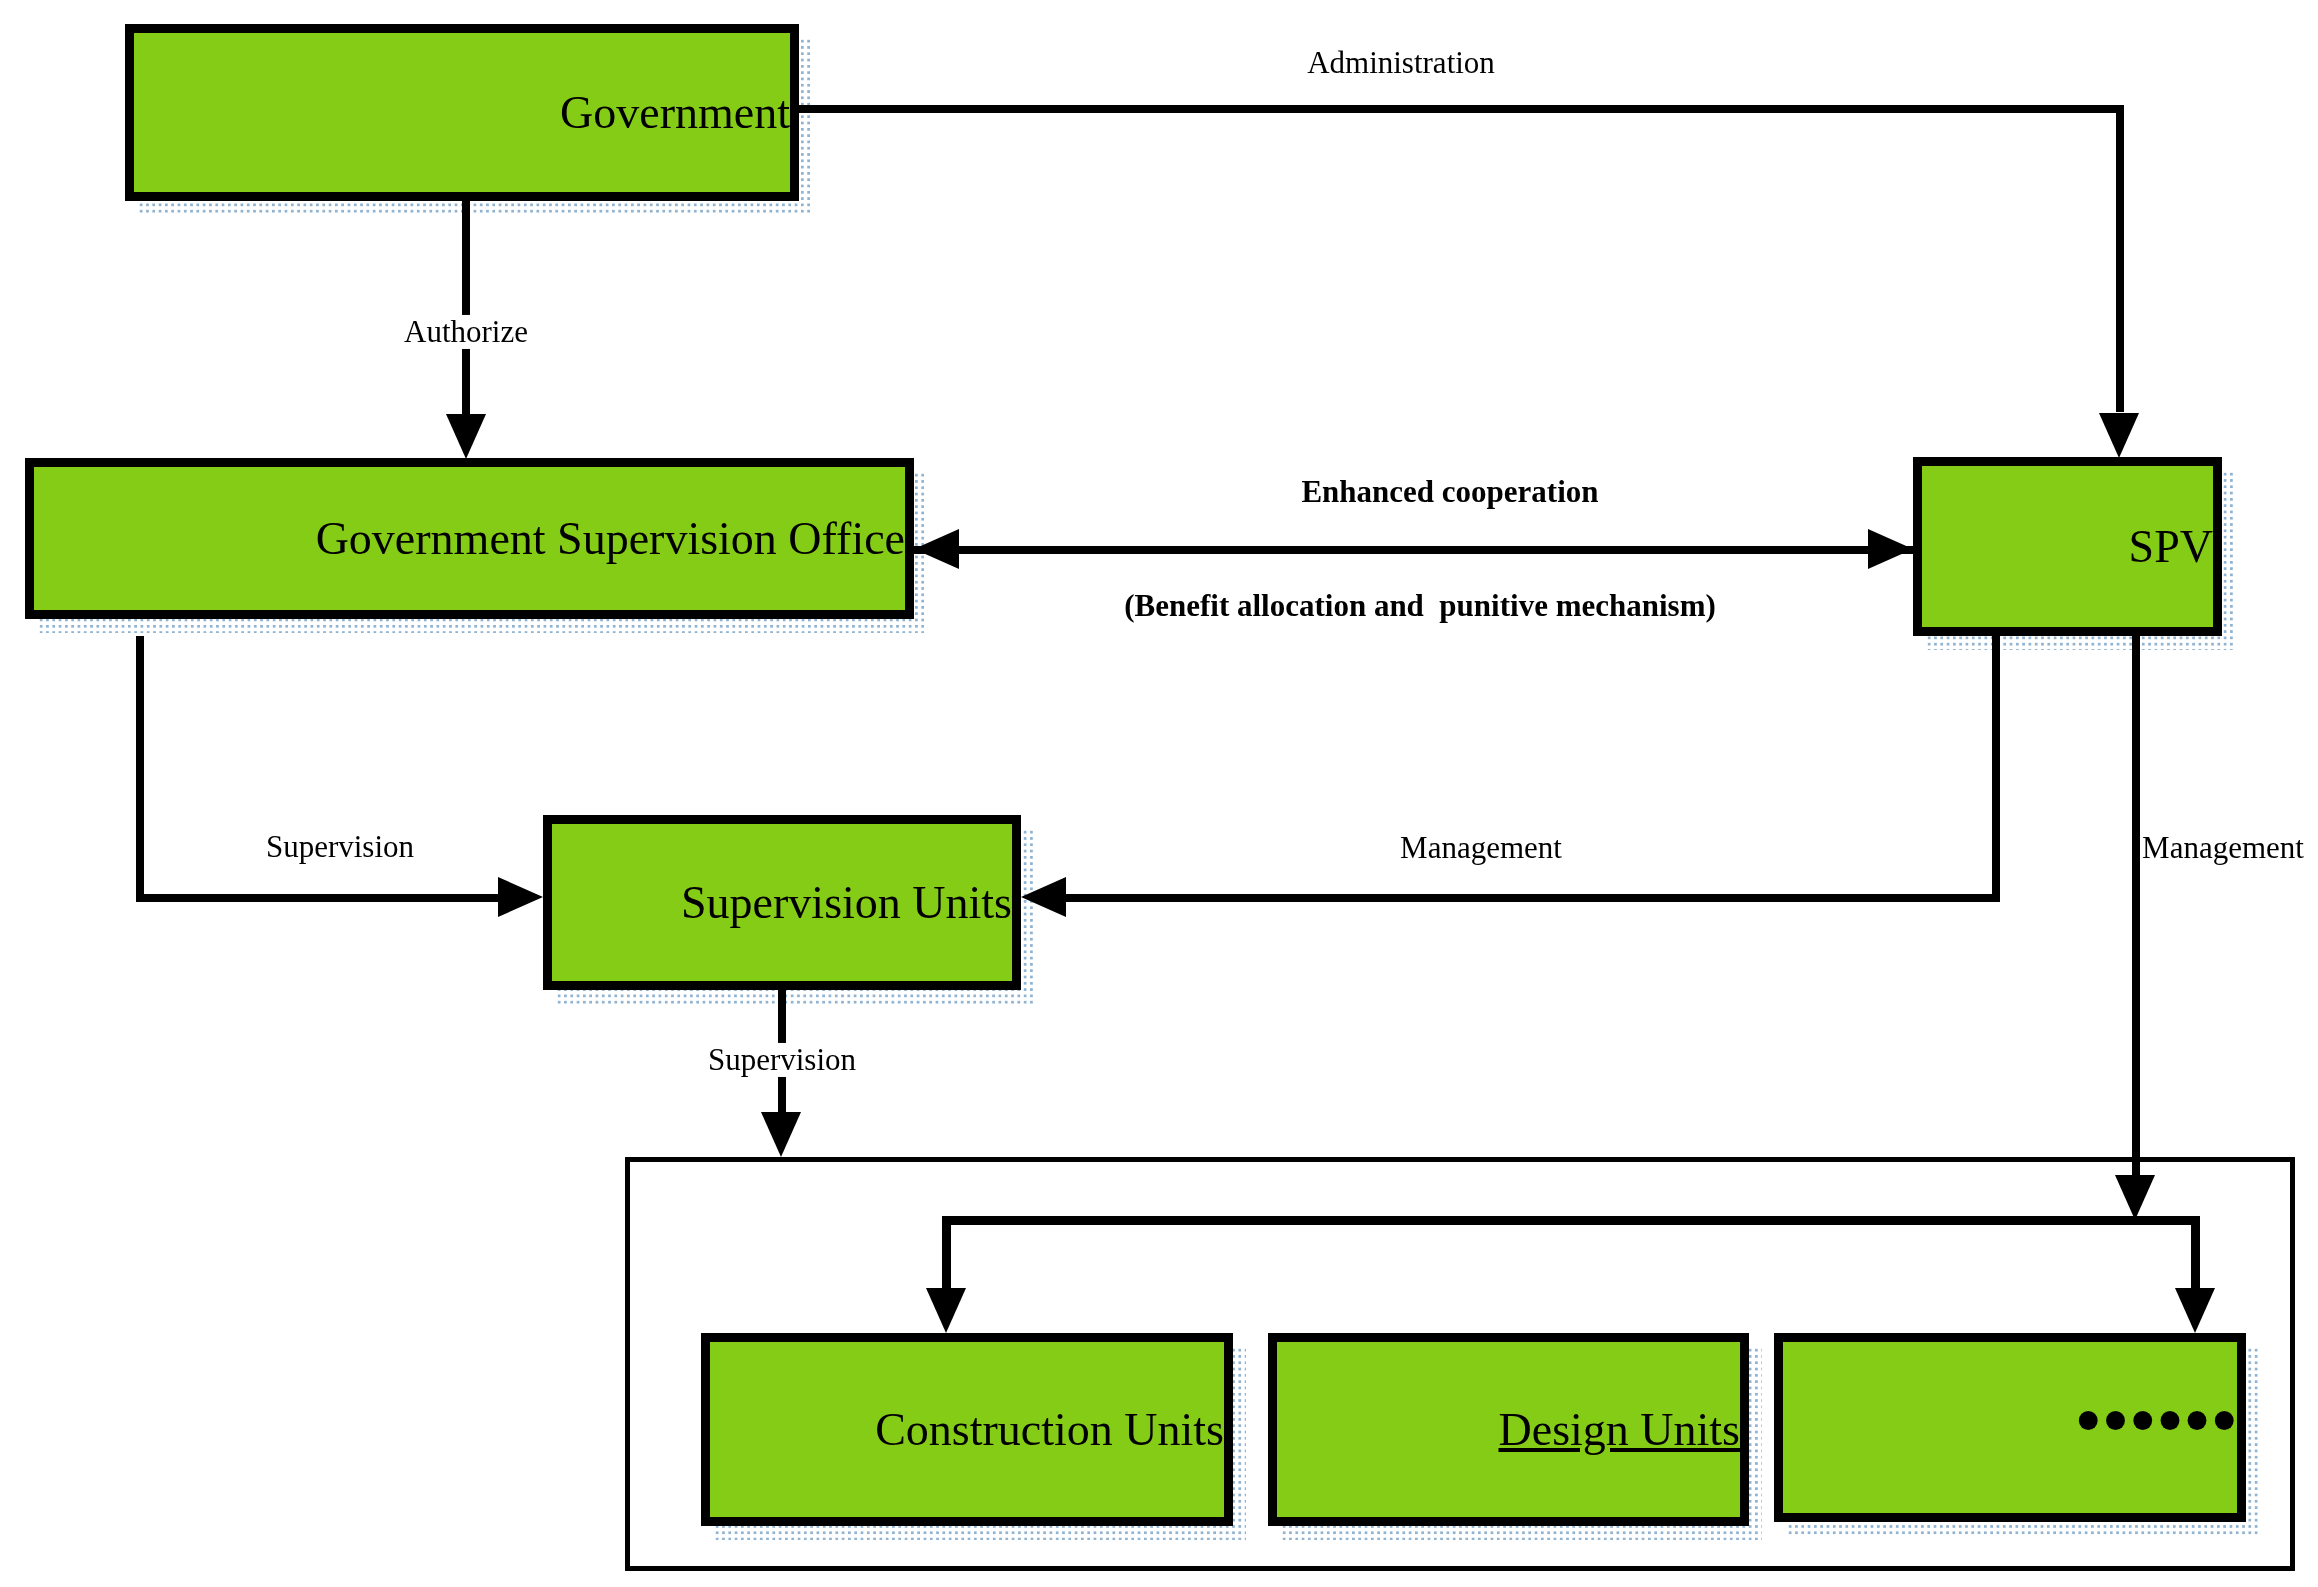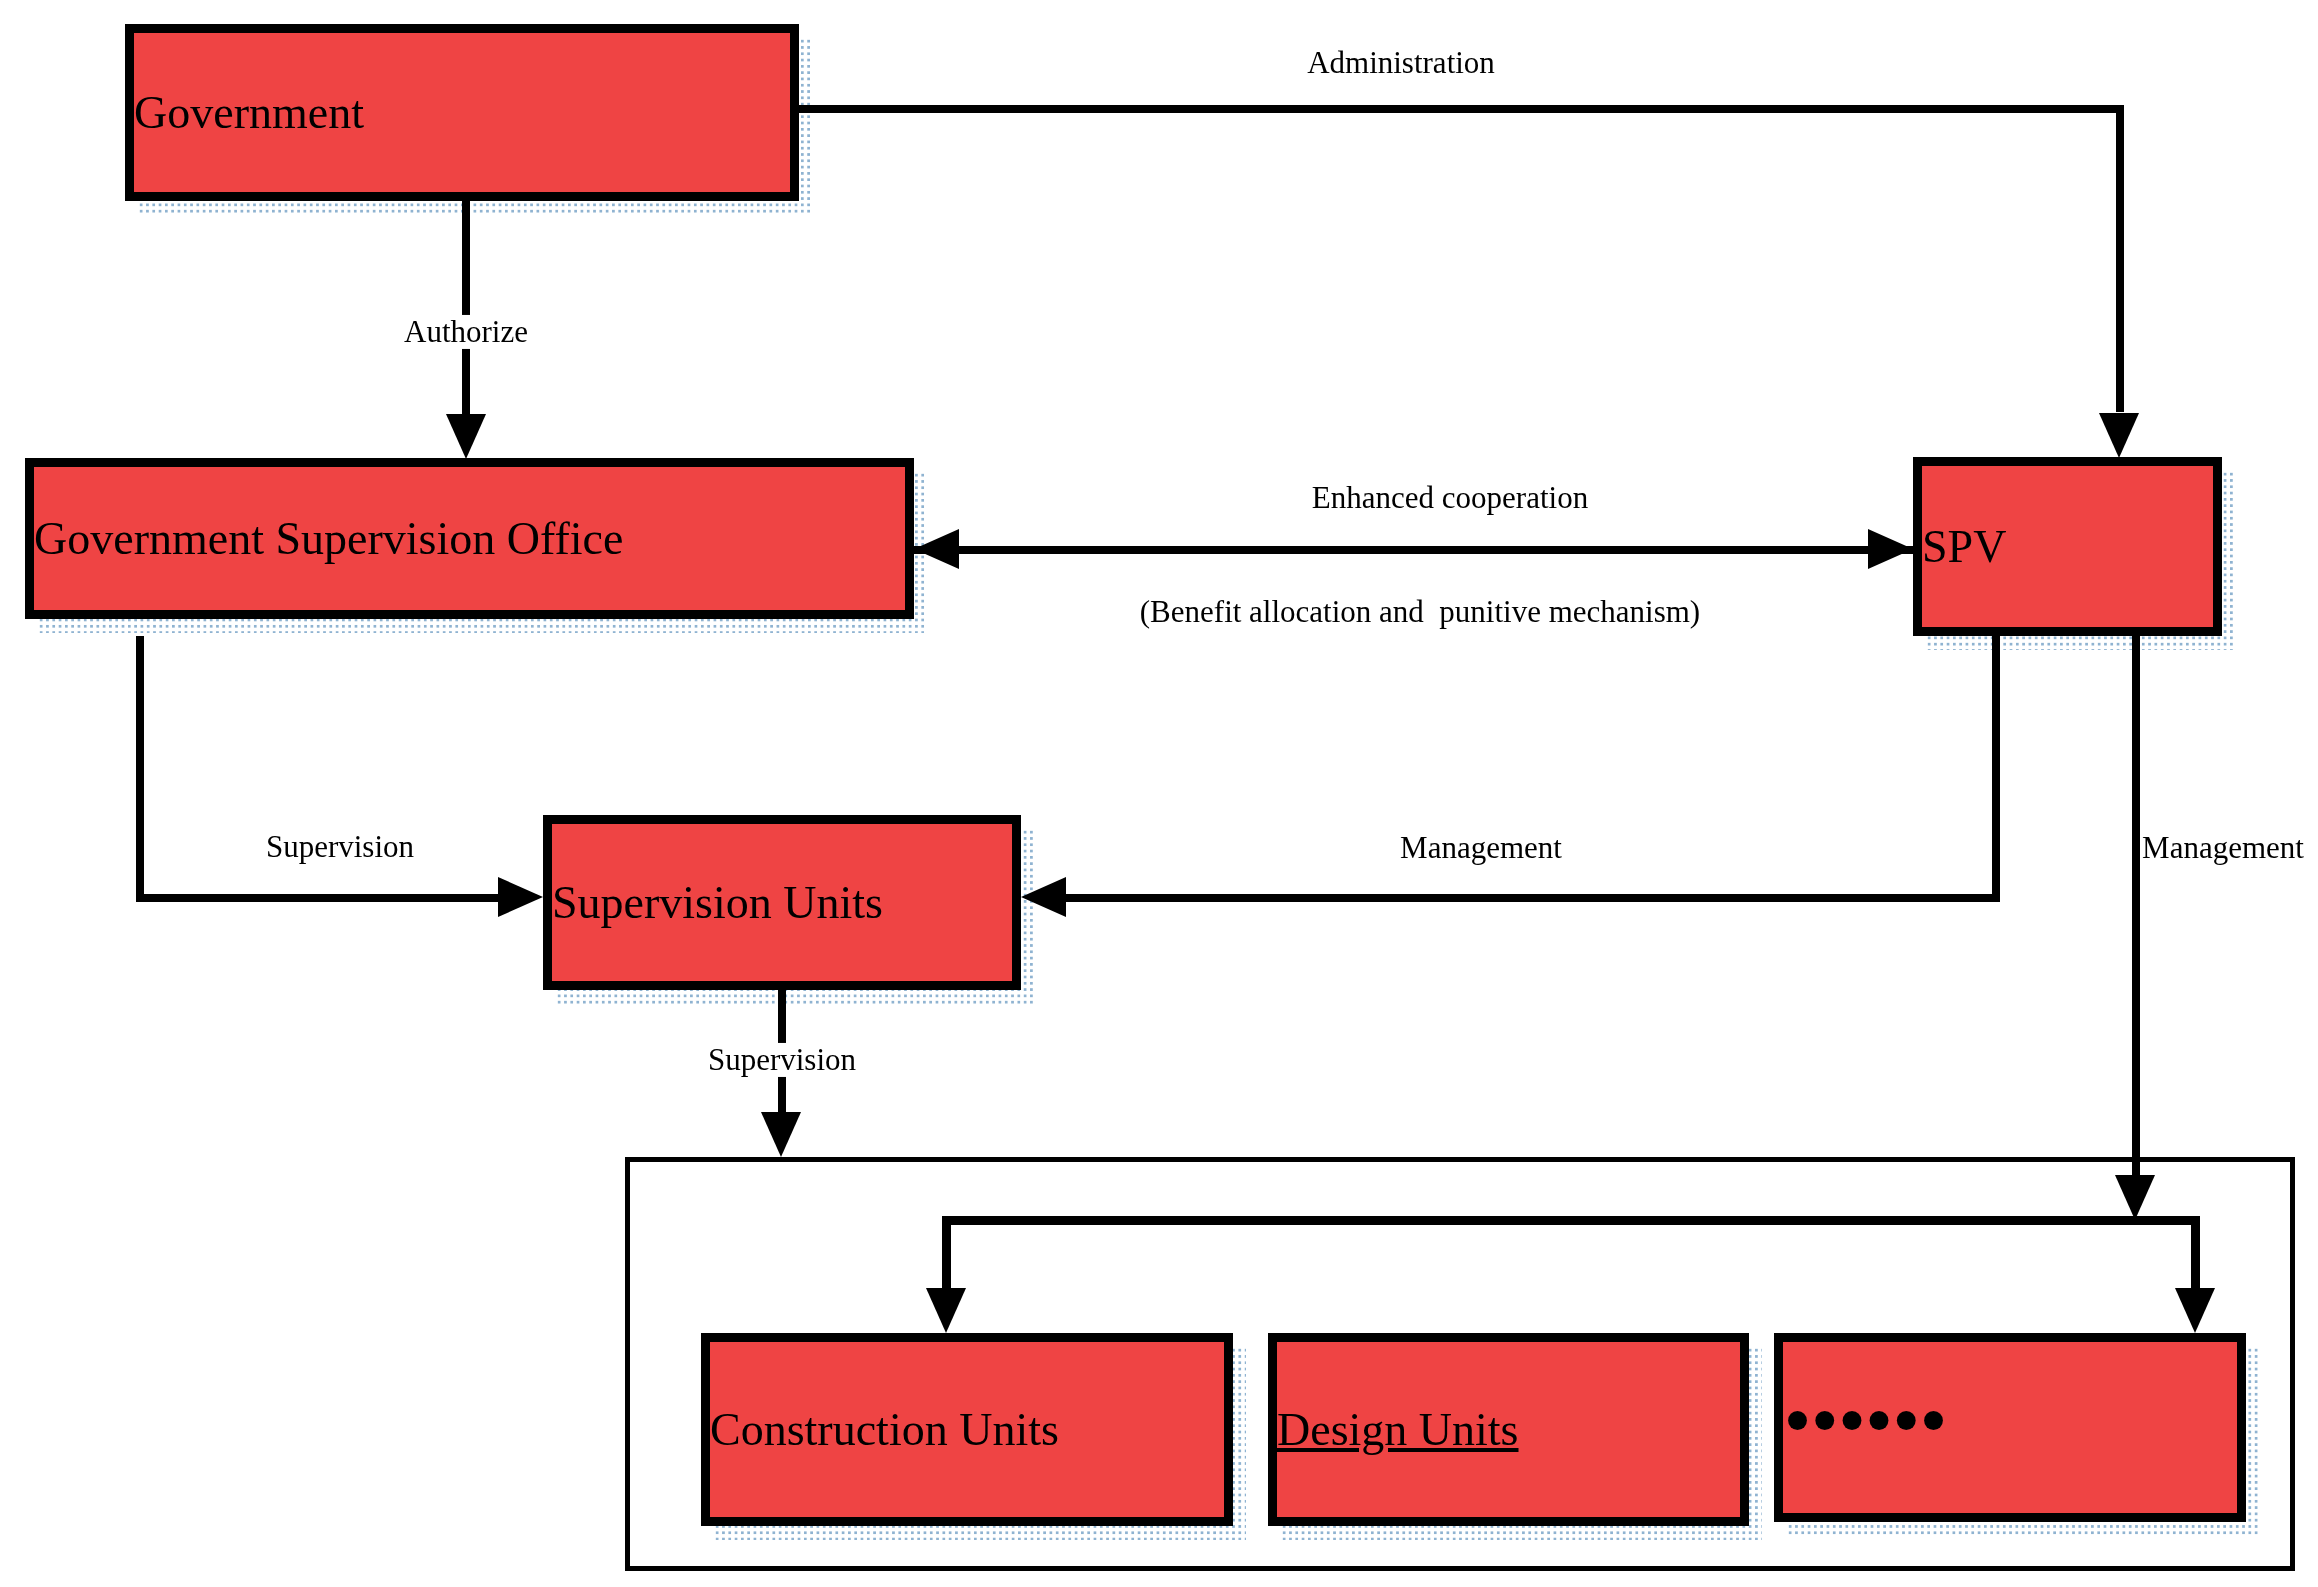--- a/index.html
+++ b/index.html
@@ -2,22 +2,22 @@
 <html style="font-size:14.3px"><head>
 <meta charset="utf-8">
 <style>
   html,body{margin:0;padding:0;background:#ffffff;}
   .canvas{
     position:relative;width:2319px;height:1587px;background:#ffffff;overflow:hidden;
     font-family:"Liberation Serif","DejaVu Serif",serif;color:#000;z-index:0;
   }
   
   .box{
-    position:absolute;box-sizing:border-box;border:9px solid #000;background:#ef4444;
-    display:flex;align-items:center;justify-content:flex-start;
+    position:absolute;box-sizing:border-box;border:9px solid #000;background:#84cc16;
+    display:flex;align-items:center;justify-content:flex-end;
   }
   .box::after{
     content:"";position:absolute;z-index:-1;left:3.6px;top:5.4px;
     width:calc(100% + 18px);height:calc(100% + 18px);
     background-image:radial-gradient(#8fb3d1 1.4px, rgba(255,255,255,0) 1.5px);
     background-size:6.3px 6.3px;
   }
   .box-label{font-size:46px;white-space:nowrap;}
   .container-box{
     position:absolute;box-sizing:border-box;border:5.4px solid #000;background:transparent;
@@ -34,21 +34,21 @@
   
   .ah{position:absolute;width:0;height:0;}
   .ah-down{border-left:20.5px solid transparent;border-right:20.5px solid transparent;border-top:45px solid #000;}
   .ah-right{border-top:20.5px solid transparent;border-bottom:20.5px solid transparent;border-left:45px solid #000;}
   .ah-left{border-top:20.5px solid transparent;border-bottom:20.5px solid transparent;border-right:45px solid #000;}
   
   .lbl{
     position:absolute;font-size:31px;white-space:nowrap;transform:translate(-50%,-50%);
     line-height:1.1;
   }
-  .lbl.bold{font-weight:normal;margin-top:6px;}
+  .lbl.bold{font-weight:bold;}
   .lbl.bg{background:#ffffff;padding:0 12.5px;text-align:right;}
   .lbl.pre{white-space:pre;}
 </style>
 </head>
 <body>
 
 <div class="canvas">
 
   <div class="hl" style="left:799px;top:105px;width:1325px;"></div>
   <div class="vl" style="left:2116px;top:105px;height:307px;"></div>

